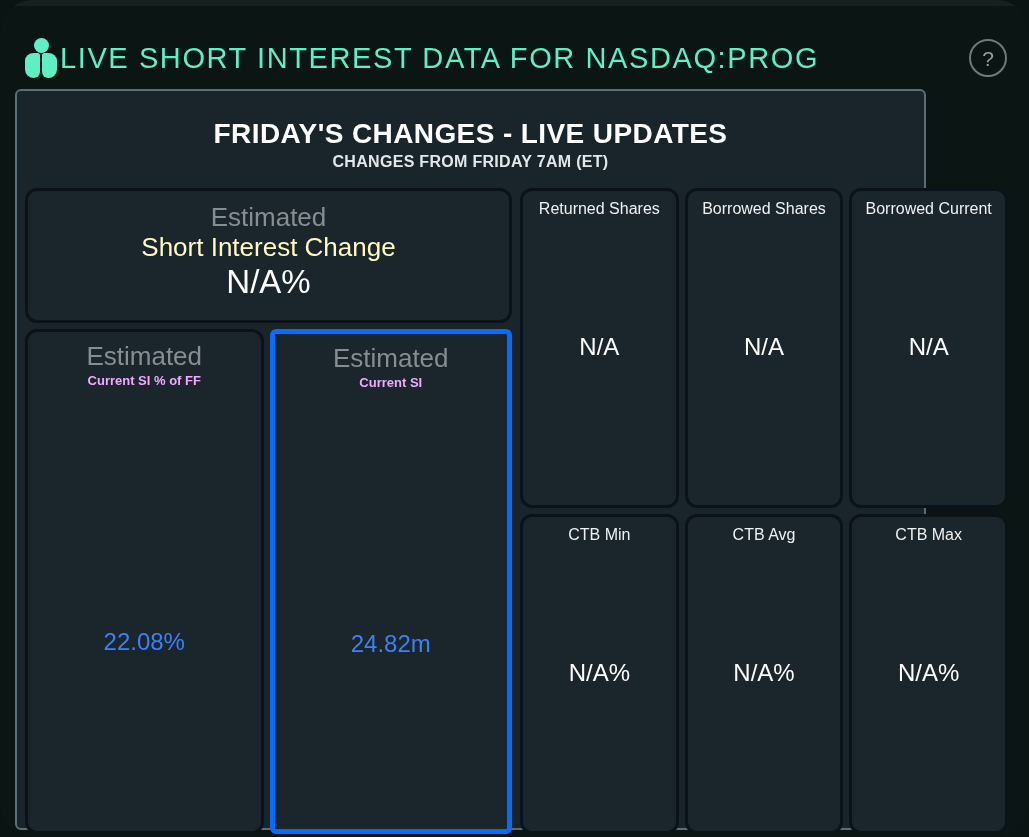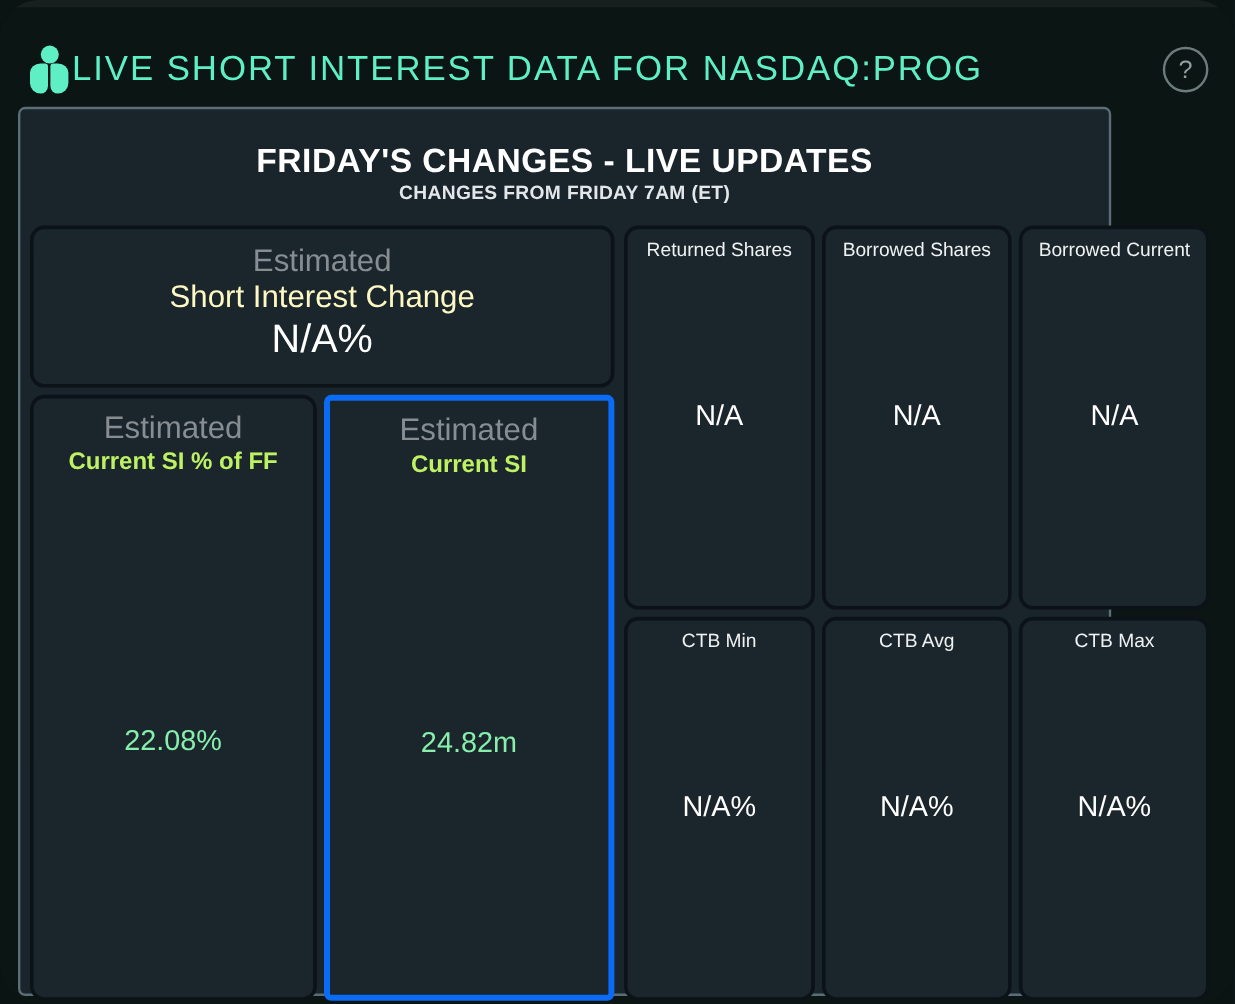--- a/index.html
+++ b/index.html
@@ -227,35 +227,35 @@
     align-items: center;
     padding-top: 10px;
   }
   .card-tall .est {
     color: #868e92;
     font-size: 26px;
     font-weight: 400;
     line-height: 1.1;
   }
   .card-tall .name {
-    color: #bef264;
-    font-size: 20px;
+    color: #f0abfc;
+    font-size: 13px;
     font-weight: bold;
     line-height: 1.1;
     margin-top: 3px;
   }
   .card-tall .value {
-    color: #86efac;
+    color: #3b82f6;
     font-size: 24px;
     font-weight: 400;
     position: absolute;
     left: 0;
     right: 0;
     text-align: center;
-    top: 272px;
+    top: 296px;
   }
 
   
   .card-small {
     flex: 1 1 0;
     display: flex;
     flex-direction: column;
     align-items: center;
     padding-top: 9px;
     position: relative;

